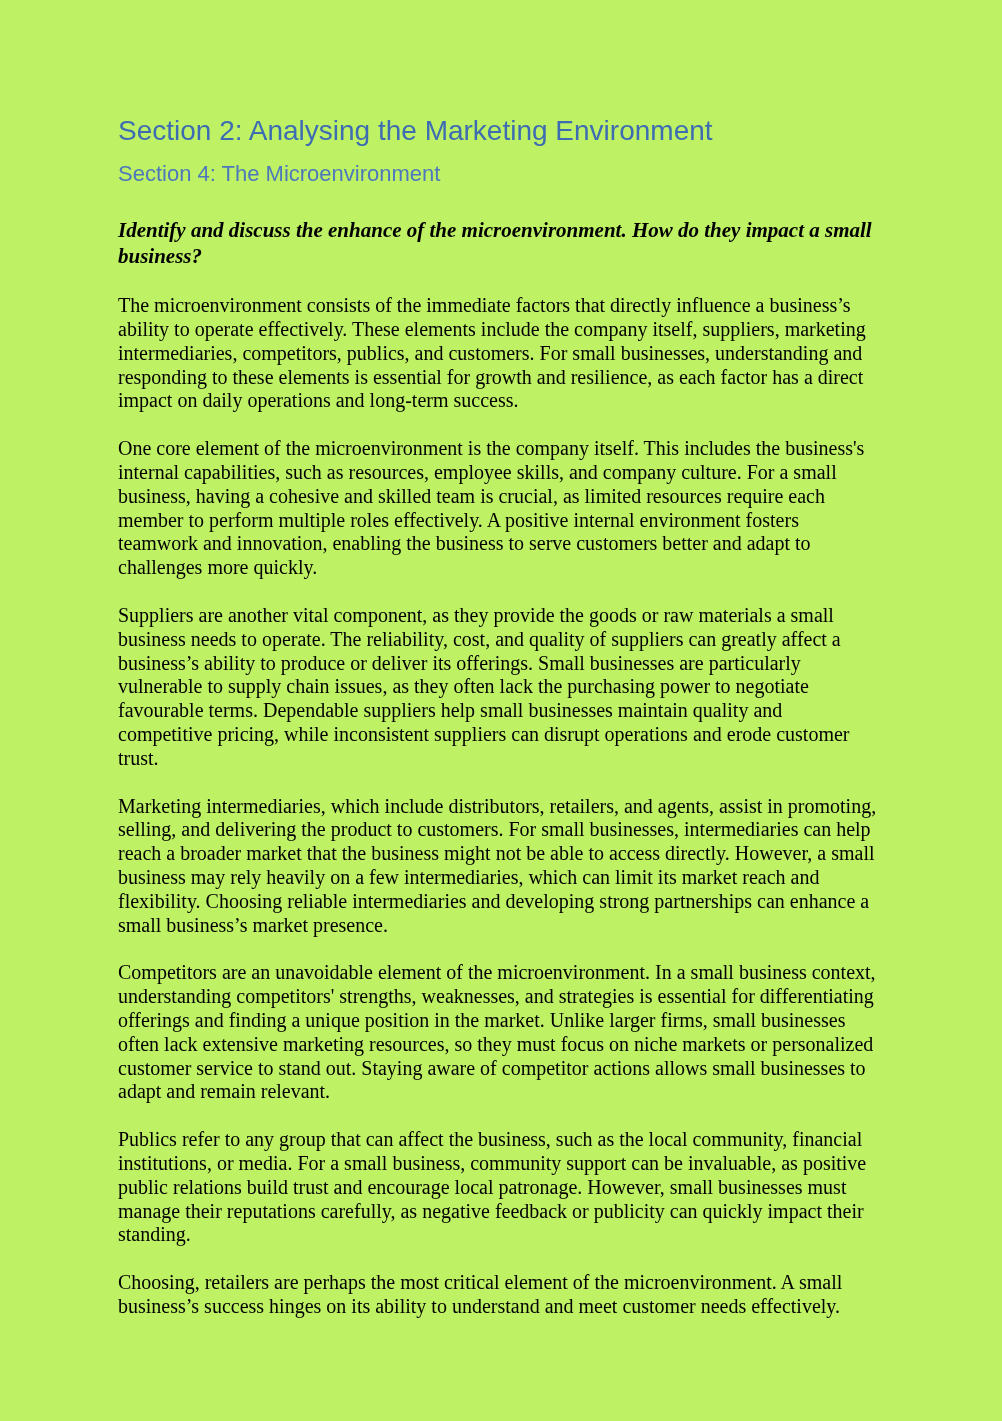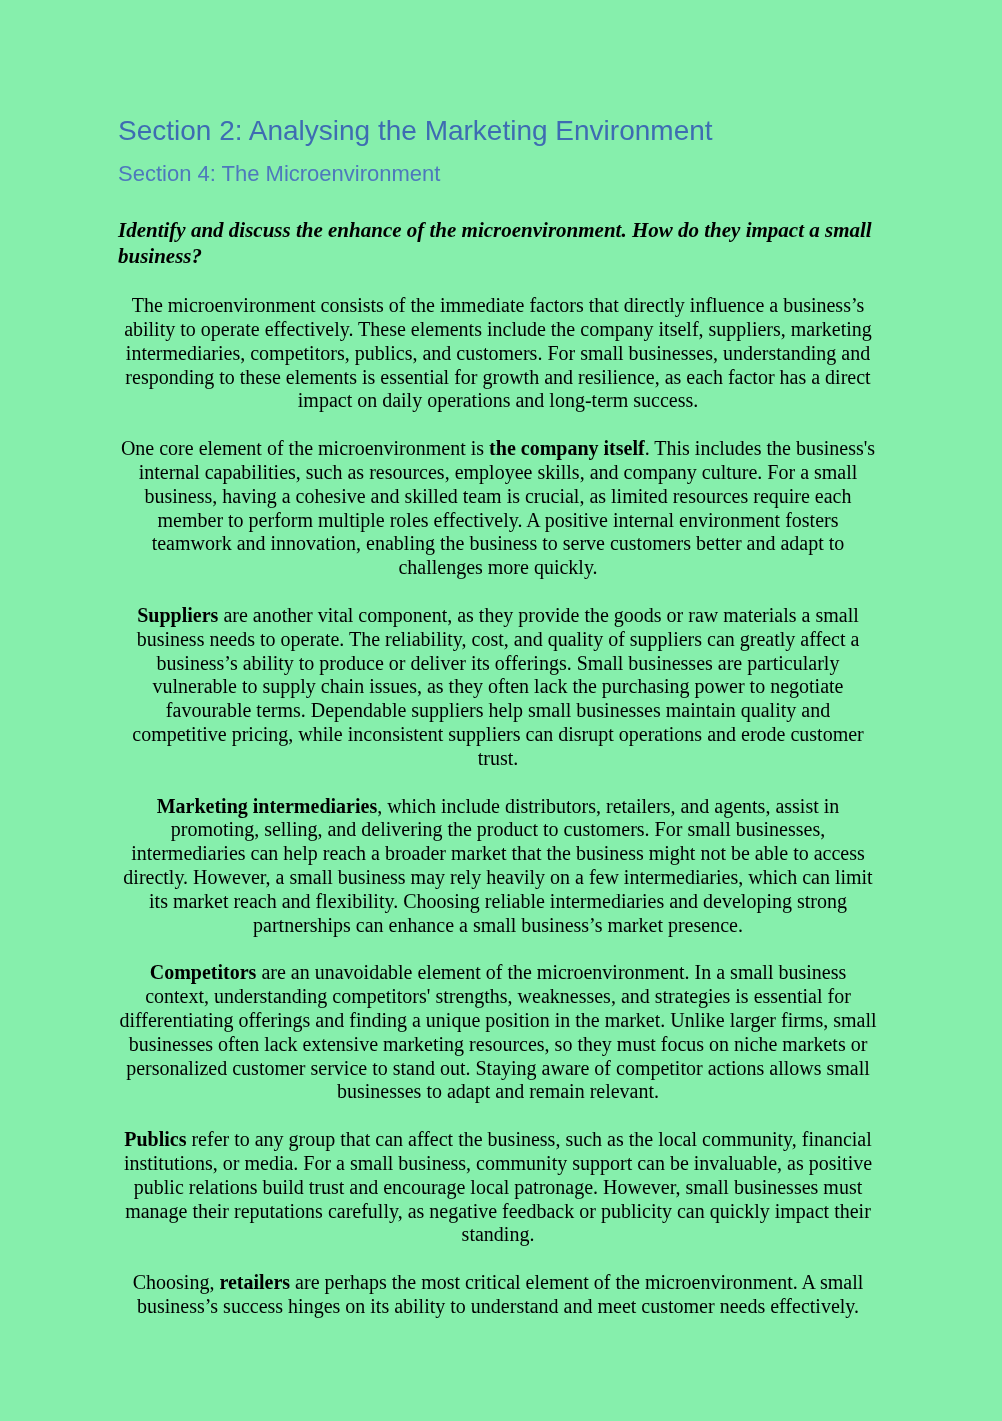--- a/index.html
+++ b/index.html
@@ -7,21 +7,21 @@
   body {
     width: 1002px;
     min-height: 1421px;
     margin: 0 auto;
     font-family: "Liberation Serif", serif;
     color: #000000;
   }
   .page {
     width: 1002px;
     min-height: 1421px;
-    background: #86efac;
+    background: #bef264;
     padding: 114px 120px 40px 118px;
   }
   h1.section-heading {
     font-family: "Liberation Sans", sans-serif;
     font-weight: 400;
     font-size: 28px;
     line-height: 1.2;
     color: #3e6cb2;
     margin: 0 0 13px 0;
     letter-spacing: 0;
@@ -44,23 +44,23 @@
     margin: 0 0 25px 0;
     max-width: 764px;
   }
   p.body-par {
     font-family: "Liberation Serif", serif;
     font-size: 20px;
     line-height: 1.19;
     color: #000000;
     margin: 0 4px 24px 0;
     max-width: 764px;
-    text-align: center;
+    text-align: left;
   }
-  p.body-par strong { font-weight: 700; }
+  p.body-par strong { font-weight: 400; }
 </style>
 </head>
 <body>
 
 <div class="page">
   <h1 class="section-heading">Section 2: Analysing the Marketing Environment</h1>
   <h2 class="chapter-heading">Section 4: The Microenvironment</h2>
   <p class="question">Identify and discuss the enhance of the microenvironment. How do they impact a small business?</p>
   <div id="paragraphs">
       <p class="body-par"><span>The microenvironment consists of the immediate factors that directly influence a business’s ability to operate effectively. These elements include the company itself, suppliers, marketing intermediaries, competitors, publics, and customers. For small businesses, understanding and responding to these elements is essential for growth and resilience, as each factor has a direct impact on daily operations and long-term success.</span></p>

